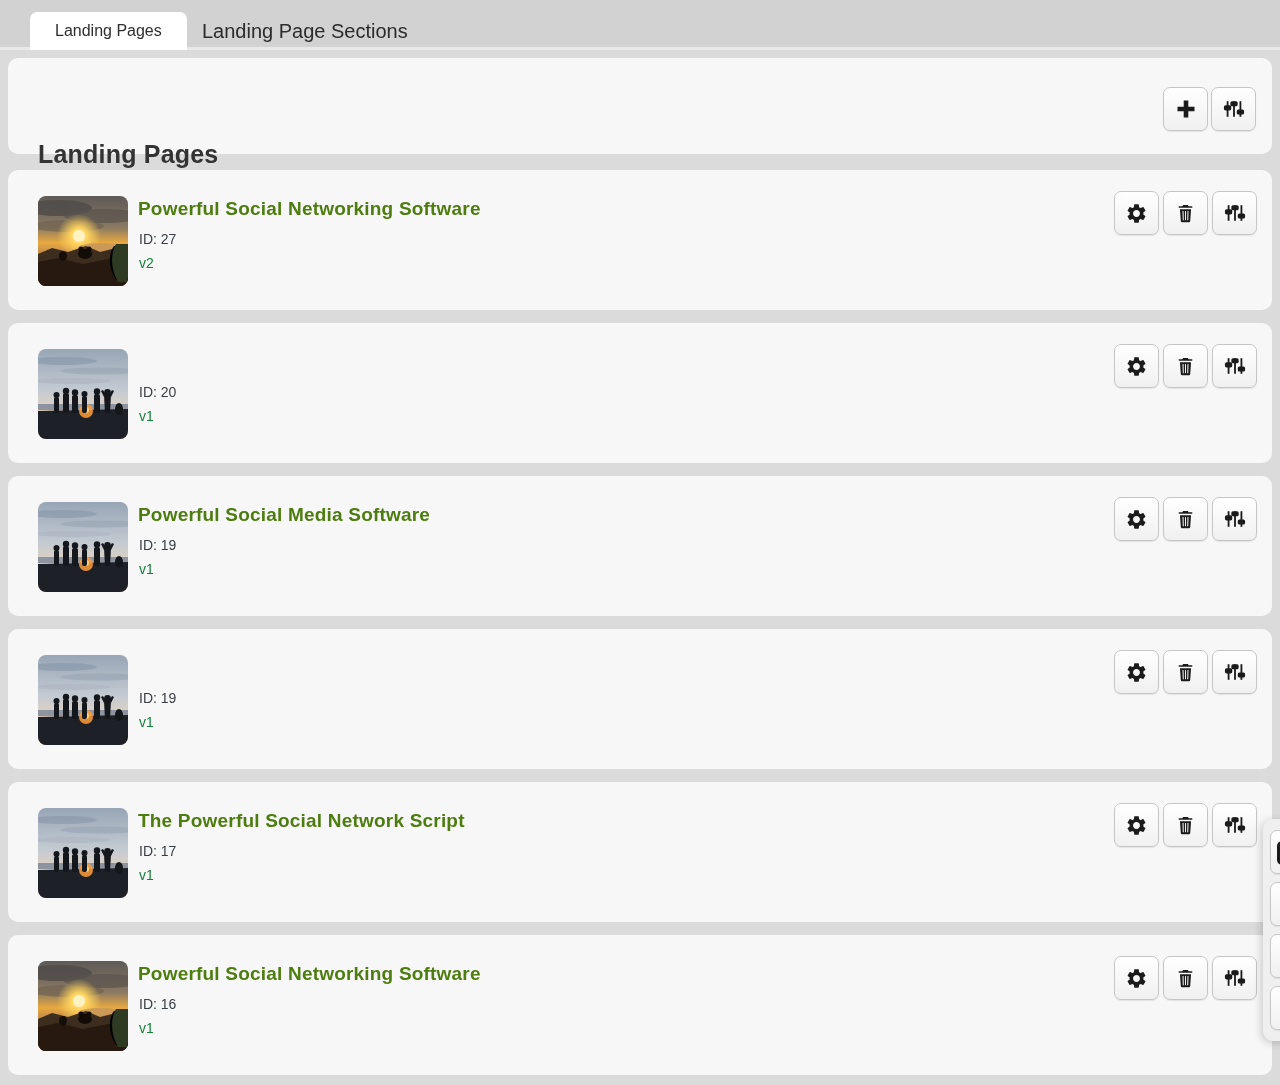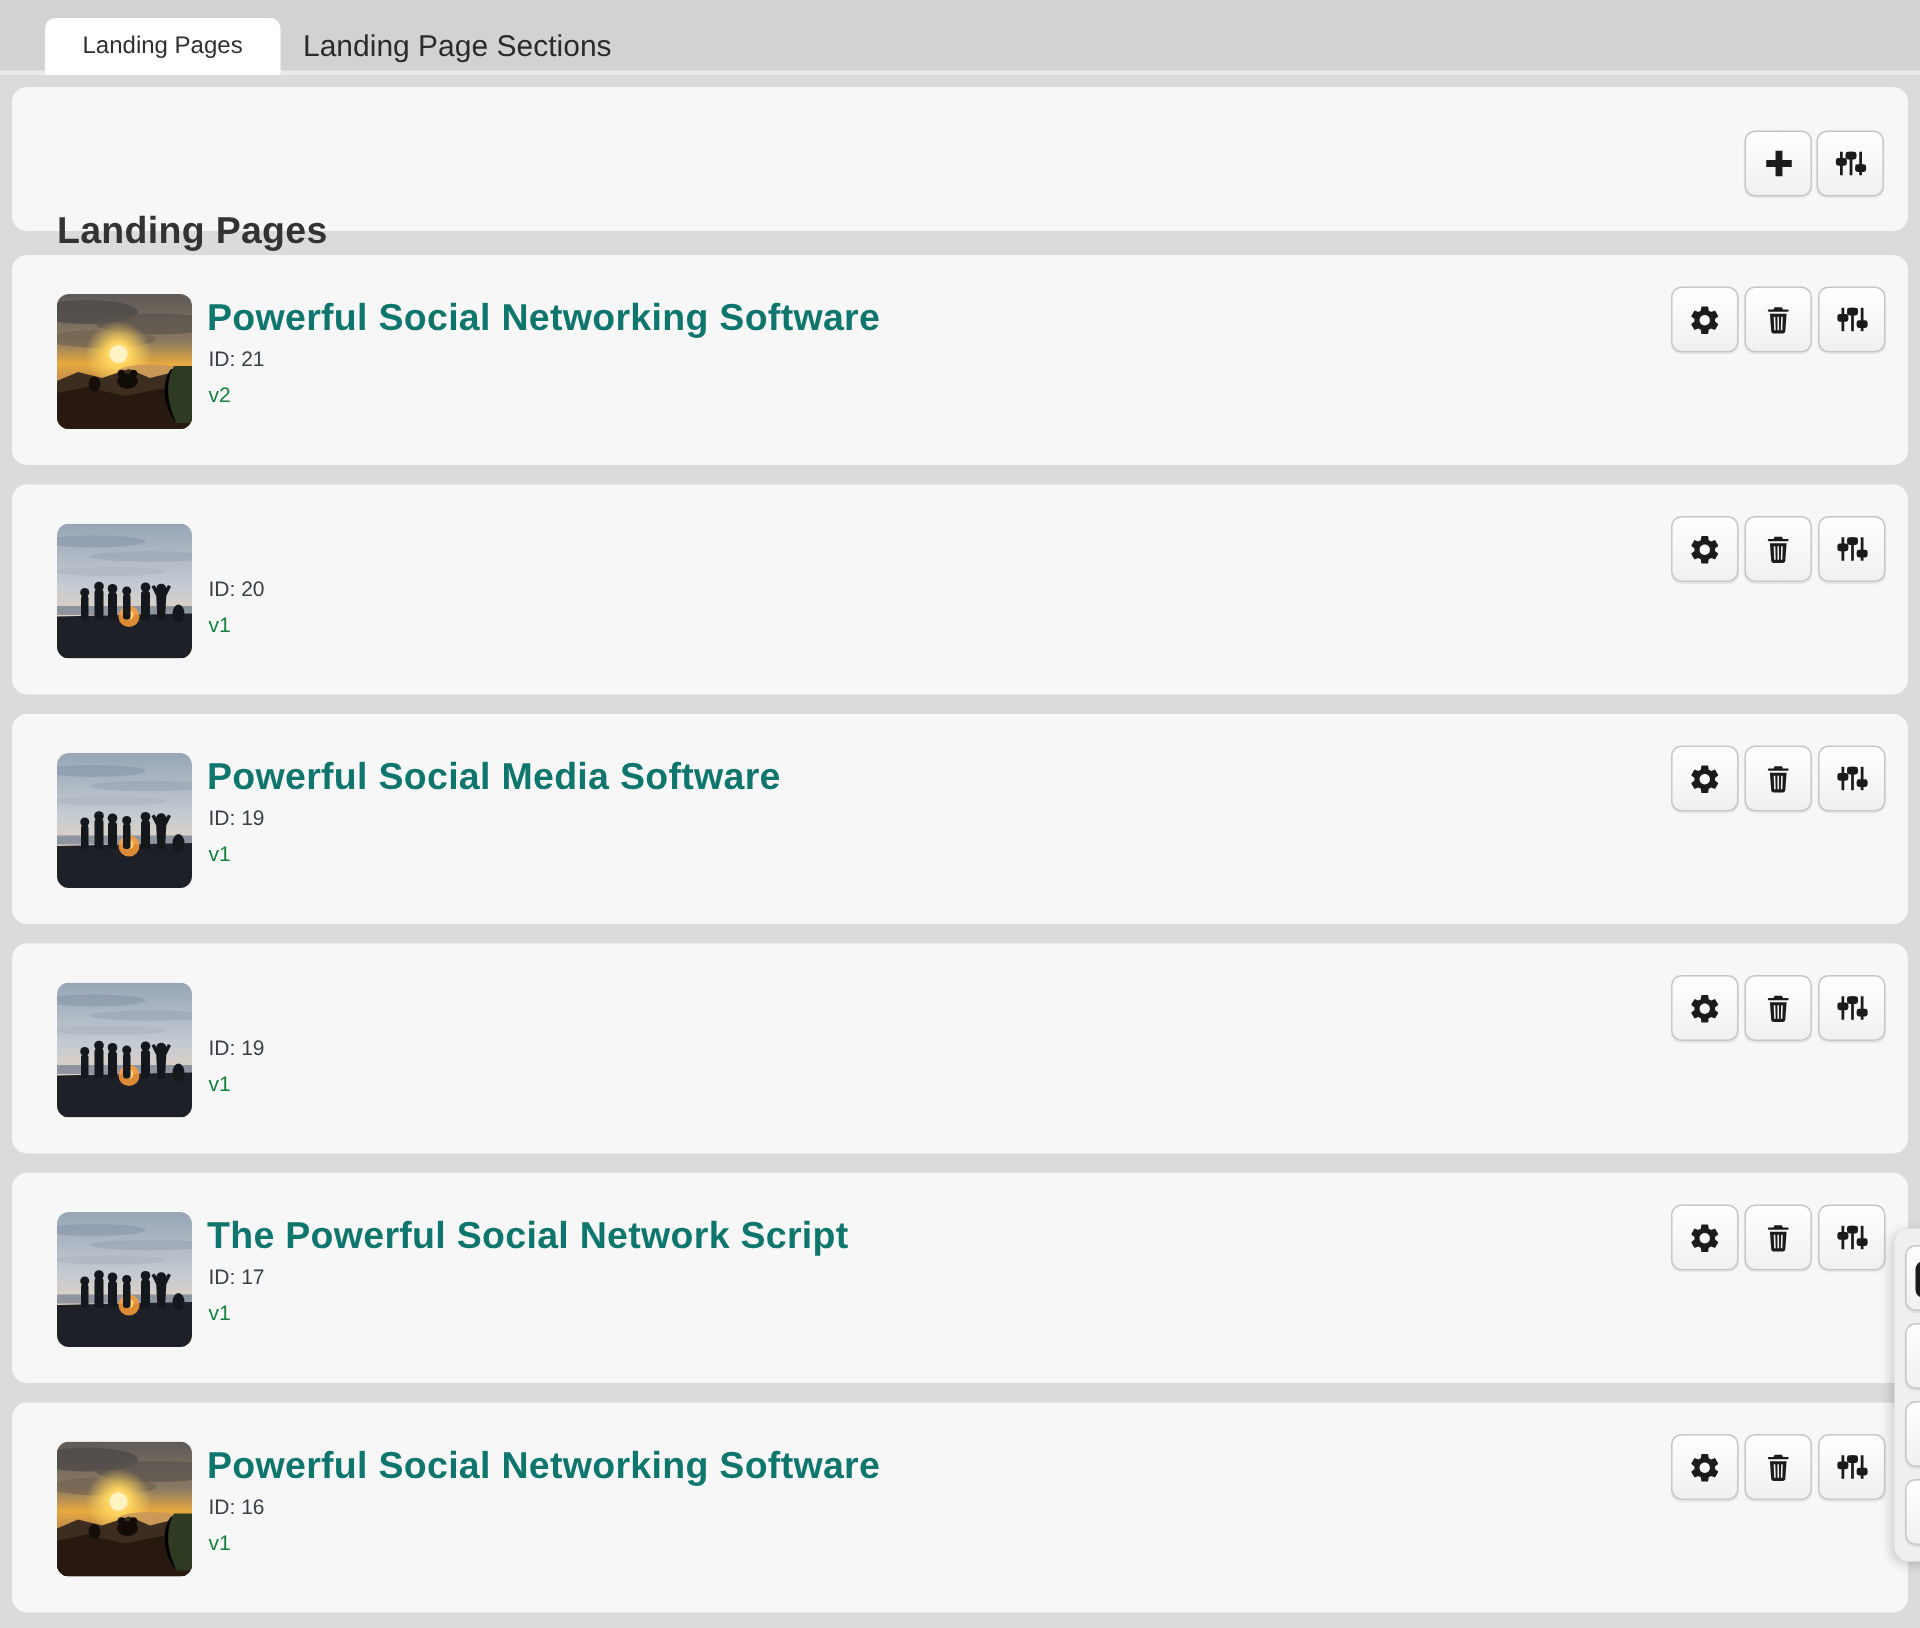--- a/index.html
+++ b/index.html
@@ -66,21 +66,21 @@
   .row-order    { left:1204px; top:21px; }
 
   
   .thumb {
     position:absolute; left:30px; top:26px; width:90px; height:90px;
     border-radius:8px; overflow:hidden; cursor:pointer;
   }
   .thumb svg { display:block; width:90px; height:90px; }
   .row-title {
     position:absolute; left:130px; top:28px;
-    font-size:25px; font-weight:bold; color:#0f766e;
+    font-size:19px; font-weight:bold; color:#4d7c0f;
     text-decoration:none; cursor:pointer; letter-spacing:.2px;
   }
   .row-id {
     position:absolute; left:131px; top:61px;
     font-size:14px; color:#3a3d43;
   }
   .row-version {
     position:absolute; left:131px; top:85px;
     font-size:14px; color:#15803d;
   }
@@ -225,21 +225,21 @@
     </div>
   </div>
 
   <div class="panel row" style="top:170px">
     <div class="thumb">
       <svg viewBox="0 0 90 90">
           <use href="#thumb-sunset"></use>
         </svg>
     </div>
     <a class="row-title">Powerful Social Networking Software</a>
-    <div class="row-id">ID: 21</div>
+    <div class="row-id">ID: 27</div>
     <div class="row-version">v2</div>
     <div class="btn row-settings">
       <span>
           <svg width="23" height="23">
             <use href="#ic-gear"></use>
           </svg>
         </span>
     </div>
     <div class="btn row-delete">
       <span>

